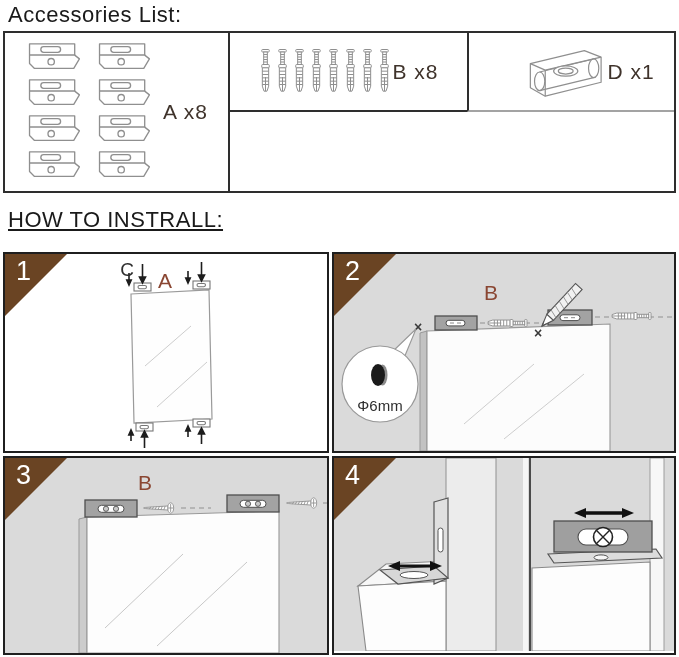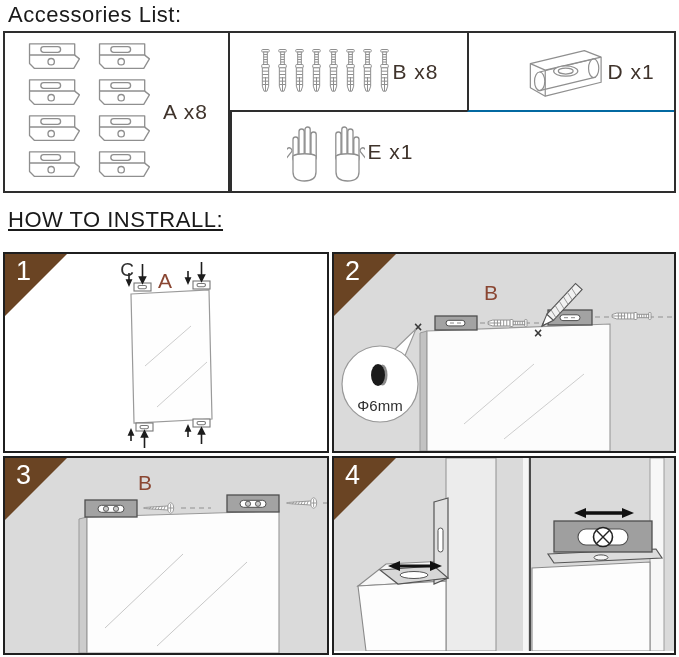--- a/index.html
+++ b/index.html
@@ -12,21 +12,21 @@
   }
   
   .acc-table{
     position:absolute;left:3px;top:31px;width:669px;height:158px;
     border:2px solid #2e2e2e;display:grid;
     grid-template-columns:225px 237px 1fr;grid-template-rows:1fr 1fr;
   }
   .acc-cell{display:flex;align-items:center;justify-content:center;}
   .cell-a{grid-row:1 / span 2;border-right:2px solid #2e2e2e;flex-direction:row;}
   .cell-b{border-bottom:2px solid #2e2e2e;}
-  .cell-d{border-left:2px solid #2e2e2e;border-bottom:2px solid #0369a1;padding-left:29px;}
+  .cell-d{border-left:2px solid #2e2e2e;border-bottom:2px solid #a3a3a3;padding-left:29px;}
   .cell-e{border-left:2px solid #2e2e2e;}
   .acc-label{font-size:21px;color:#3f332b;letter-spacing:1px;white-space:nowrap;}
   .a-grid{display:grid;grid-template-columns:repeat(2,62px);grid-auto-rows:34px;gap:2px 8px;margin-right:6px;}
   .row-icons{display:flex;align-items:flex-start;gap:2px;}
   
   .panel{position:absolute;border:2px solid #1f1f1f;background:#fff;overflow:hidden;}
   #panel-1{left:3px;top:252px;width:322px;height:197px;}
   #panel-2{left:332px;top:252px;width:340px;height:197px;}
   #panel-3{left:3px;top:456px;width:322px;height:195px;}
   #panel-4{left:332px;top:456px;width:340px;height:195px;}
@@ -160,33 +160,20 @@
     </div>
 
     <div class="acc-cell cell-d">
       <svg width="90" height="54">
           <use href="#sym-level" width="90" height="54"></use>
         </svg>
       <div class="acc-label">D x1</div>
     </div>
 
 
-    <div class="acc-cell cell-e">
-      <div class="row-icons">
-        <svg width="40" height="62">
-            <use href="#sym-glove" width="36" height="60" x="2" y="1"></use>
-          </svg>
-        <svg width="40" height="62">
-            <g transform="translate(40,0) scale(-1,1)">
-              <use href="#sym-glove" width="36" height="60" x="2" y="1"></use>
-            </g>
-          </svg>
-      </div>
-      <div class="acc-label">E x1</div>
-    </div>
   </div>
 
   <div class="heading" style="top:207px;text-decoration:underline;">HOW TO INSTRALL:</div>
 
   <div class="panel" id="panel-1">
     <div class="badge">
         <span>1</span>
       </div>
     <svg width="322" height="197" viewBox="0 0 322 197">
       <polygon points="126,40 204,36 207,165 129,169" fill="#fefefe" stroke="#9a9a9a" stroke-width="1.2"></polygon>

